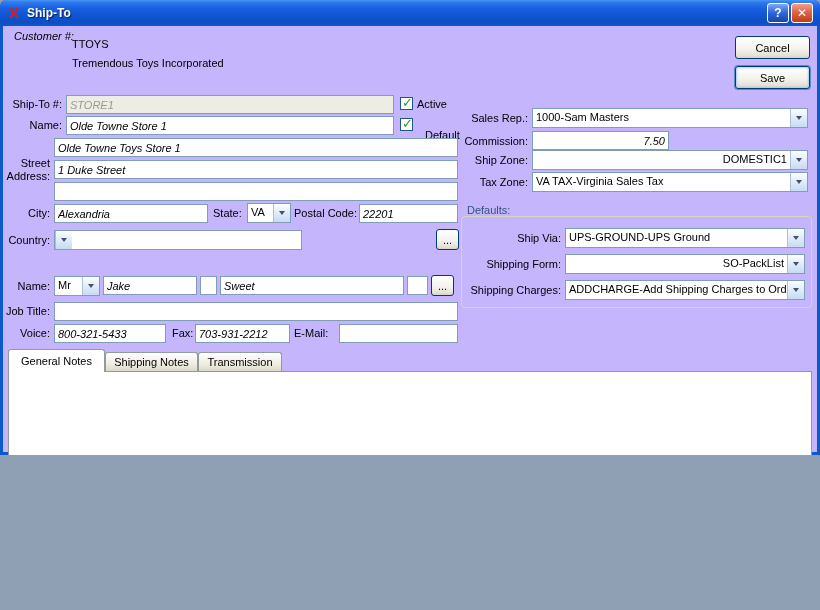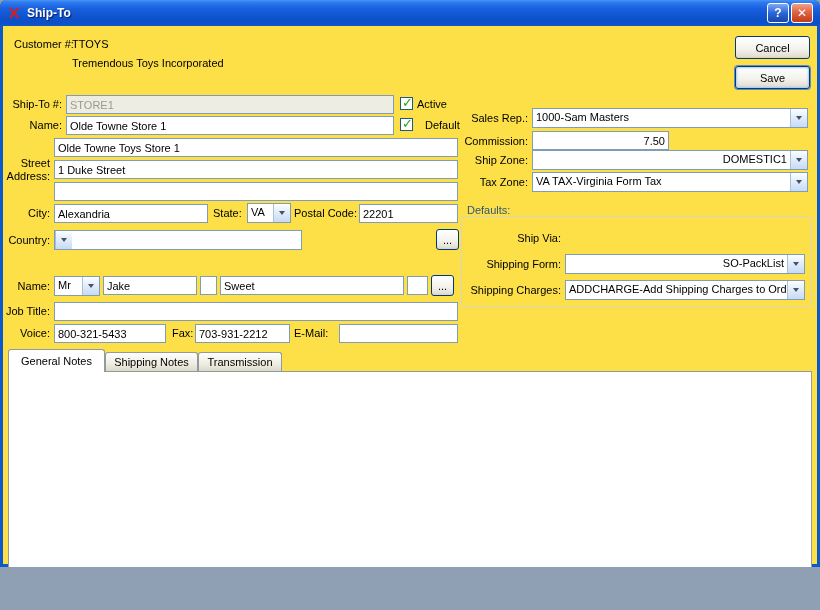--- a/index.html
+++ b/index.html
@@ -1,18 +1,18 @@
 <!DOCTYPE html>
 <html><head>
 <meta charset="utf-8">
 <style>
   *{box-sizing:border-box;}
   html,body{margin:0;padding:0;background:#8FA0B5;}
   .window{
-    position:relative;width:820px;height:567px;background:#fde047;overflow:hidden;
+    position:relative;width:820px;height:455px;background:#c4b5fd;overflow:hidden;
     border-radius:6px 6px 0 0;box-shadow:inset 0 0 0 3px #0C59CC;
     font-family:"Liberation Sans","DejaVu Sans",sans-serif;font-size:11px;color:#000;
   }
   .titlebar{
     position:absolute;left:0;top:0;width:100%;height:26px;border-radius:6px 6px 0 0;
     background:linear-gradient(to bottom,#4A95F5 0%,#2F7CF0 8%,#1960E0 32%,#0D51CB 70%,#0C4FC6 88%,#0E56D4 100%);
     display:flex;align-items:center;padding:0 6px;
   }
   .app-icon{width:16px;height:16px;display:flex;align-items:center;justify-content:center;}
   .title-text{color:#fff;font-weight:bold;font-size:12px;margin-left:5px;text-shadow:1px 1px 1px rgba(0,20,90,.85);}
@@ -23,21 +23,21 @@
   }
   .tb-btn.help{left:767px;background:linear-gradient(to bottom,#7FA8EF 0%,#2C66D9 50%,#1945A8 100%);}
   .tb-btn.close{left:791px;background:linear-gradient(to bottom,#F0A086 0%,#DE6547 45%,#C03C16 100%);}
 
   .lbl{position:absolute;white-space:nowrap;line-height:13px;}
   .lbl.r{text-align:right;}
   .lbl.wrap{white-space:normal;}
 
   .fld{
     position:absolute;height:19px;border:1px solid #7F9DB9;background:#fff;
-    font-family:inherit;font-size:11px;padding:1px 3px;color:#000;outline:none;
+    font-family:inherit;font-size:11px;padding:1px 3px;color:#000;outline:none;font-style:italic;
   }
   .fld.disabled{background:#EEEDE3;color:#9A998E;}
   .fld.num{text-align:right;}
 
   .combo{position:absolute;height:20px;border:1px solid #7F9DB9;background:#fff;display:flex;align-items:stretch;overflow:hidden;}
   .combo .ct{flex:1;padding:2px 3px;white-space:nowrap;overflow:hidden;}
   .combo .cb{
     width:17px;border-left:1px solid #AABFD8;
     background:linear-gradient(to bottom,#FDFEFE 0%,#E3EDFA 45%,#C7DBF3 100%);
     display:flex;align-items:center;justify-content:center;
@@ -78,35 +78,35 @@
     <span class="app-icon">
       <svg width="14" height="14" viewBox="0 0 16 16" aria-hidden="true">
         <path d="M2 2 L6.2 8 L2 14 L5 14 L8 9.8 L11 14 L14 14 L9.8 8 L14 2 L11 2 L8 6.2 L5 2 Z" fill="#D11F26"></path>
       </svg>
     </span>
     <span class="title-text">Ship-To</span>
     <div class="tb-btn help">?</div>
     <div class="tb-btn close">✕</div>
   </div>
 
-  <div class="lbl" style="left:14px;top:38px;">Customer #:</div>
+  <div class="lbl" style="left:14px;top:30px;font-style:italic;">Customer #:</div>
   <div class="lbl" style="left:72px;top:38px;">TTOYS</div>
   <div class="lbl" style="left:72px;top:57px;">Tremendous Toys Incorporated</div>
   <button class="xbtn" style="left:735px;top:36px;width:75px;">Cancel</button>
   <button class="xbtn default" style="left:735px;top:66px;width:75px;">Save</button>
 
   <div class="lbl r" style="left:4px;top:98px;width:58px;">Ship-To #:</div>
   <input class="fld disabled" style="left: 66px; top: 95px; width: 328px;" disabled="" value="STORE1">
   <div class="checkbox checked" style="left:400px;top:97px;"></div>
   <div class="lbl" style="left:417px;top:98px;">Active</div>
 
   <div class="lbl r" style="left:4px;top:119px;width:58px;">Name:</div>
   <input class="fld" style="left: 66px; top: 116px; width: 328px;" value="Olde Towne Store 1">
   <div class="checkbox checked" style="left:400px;top:118px;"></div>
-  <div class="lbl" style="left:417px;top:119px;padding-left:8px;">Default</div>
+  <div class="lbl" style="left:417px;top:129px;padding-left:8px;">Default</div>
 
   <div class="lbl r wrap" style="left:2px;top:157px;width:48px;">Street Address:</div>
   <input class="fld" style="left: 54px; top: 138px; width: 404px;" value="Olde Towne Toys Store 1">
   <input class="fld" style="left: 54px; top: 160px; width: 404px;" value="1 Duke Street">
   <input class="fld" style="left: 54px; top: 182px; width: 404px;" value="">
 
   <div class="lbl r" style="left:2px;top:207px;width:48px;">City:</div>
   <input class="fld" style="left: 54px; top: 204px; width: 154px;" value="Alexandria">
   <div class="lbl" style="left:213px;top:207px;">State:</div>
   <div class="combo" style="left:247px;top:203px;width:44px;">
@@ -160,29 +160,35 @@
   <input class="fld num" style="left: 532px; top: 131px; width: 137px;" value="7.50">
   <div class="lbl r" style="left:410px;top:154px;width:118px;">Ship Zone:</div>
   <div class="combo" style="left:532px;top:150px;width:276px;text-align:right;">
     <span class="ct">DOMESTIC1</span>
     <span class="cb">
         <span class="arrow"></span>
       </span>
   </div>
   <div class="lbl r" style="left:410px;top:176px;width:118px;">Tax Zone:</div>
   <div class="combo" style="left:532px;top:172px;width:276px;">
-    <span class="ct">VA TAX-Virginia Form Tax</span>
+    <span class="ct">VA TAX-Virginia Sales Tax</span>
     <span class="cb">
         <span class="arrow"></span>
       </span>
   </div>
 
   <div class="lbl defaults-lbl" style="left:467px;top:204px;">Defaults:</div>
   <div class="groupbox" style="left:461px;top:216px;width:351px;height:92px;"></div>
   <div class="lbl r" style="left:465px;top:232px;width:96px;">Ship Via:</div>
+  <div class="combo" style="left:565px;top:228px;width:240px;">
+    <span class="ct">UPS-GROUND-UPS Ground</span>
+    <span class="cb">
+        <span class="arrow"></span>
+      </span>
+  </div>
   <div class="lbl r" style="left:465px;top:258px;width:96px;">Shipping Form:</div>
   <div class="combo" style="left:565px;top:254px;width:240px;text-align:right;">
     <span class="ct">SO-PackList</span>
     <span class="cb">
         <span class="arrow"></span>
       </span>
   </div>
   <div class="lbl r" style="left:465px;top:284px;width:96px;">Shipping Charges:</div>
   <div class="combo" style="left:565px;top:280px;width:240px;">
     <span class="ct">ADDCHARGE-Add Shipping Charges to Order</span>

